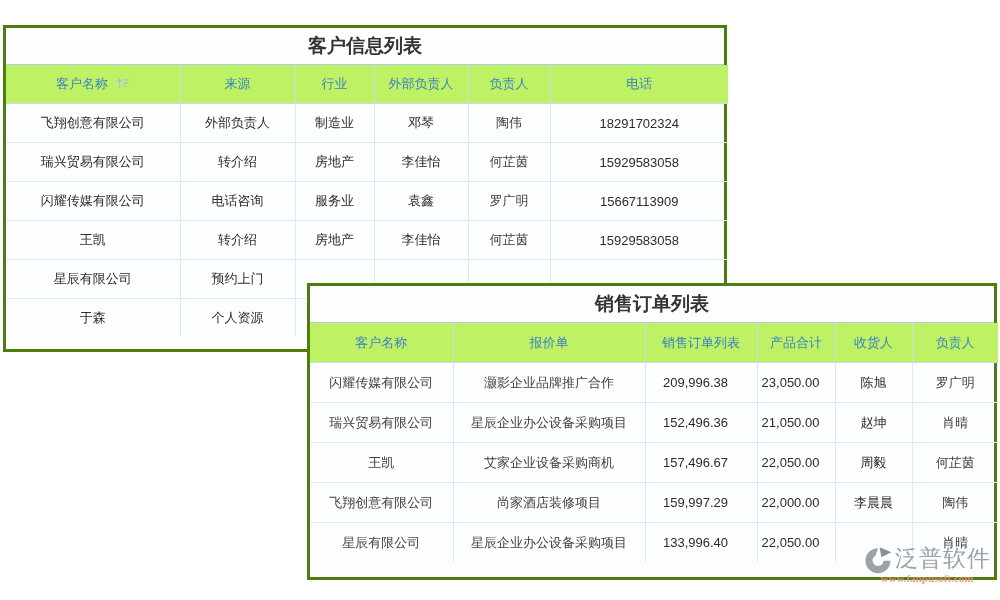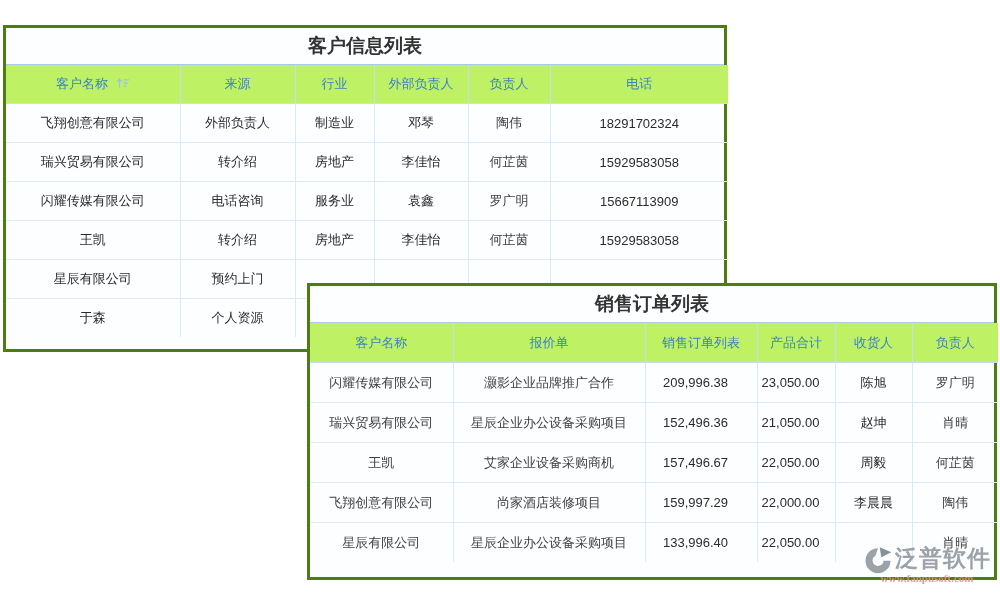--- a/index.html
+++ b/index.html
@@ -21,21 +21,21 @@
   #order-panel table.grid td{height:37px;}
   table.grid tr > *:first-child{border-left:none;}
   table.grid tr > *:last-child{border-right:none;}
   table.grid tr:last-child td{border-bottom:none;}
   td.num{text-align:right;padding-right:12px;}
   .link{color:#404040;cursor:pointer;}
   .sort-icon{vertical-align:-1px;margin-left:4px;}
 
   #watermark{position:absolute;left:856px;top:543px;width:142px;height:46px;opacity:.85;z-index:10;text-align:center;}
   #watermark .wm-row{display:flex;align-items:center;justify-content:center;gap:2px;}
-  #watermark .wm-brand{font-size:23px;font-weight:bold;color:#8b929a;letter-spacing:1px;white-space:nowrap;}
+  #watermark .wm-brand{font-size:23px;font-weight:normal;color:#8b929a;letter-spacing:1px;white-space:nowrap;}
   #watermark .wm-url{font-family:"Liberation Serif","DejaVu Serif",serif;font-weight:bold;
     font-size:11px;color:#ed8d75;margin-top:-2px;white-space:nowrap;}
 </style>
 </head>
 <body>
 
 <div id="stage">
 
   <div class="panel" id="customer-panel">
     <div class="panel-title">客户信息列表</div>

